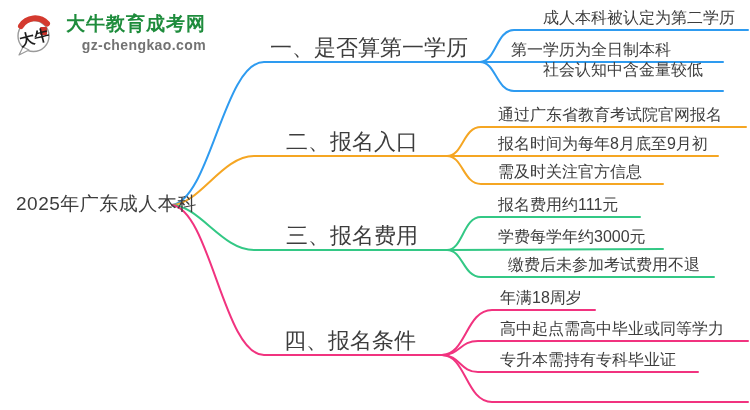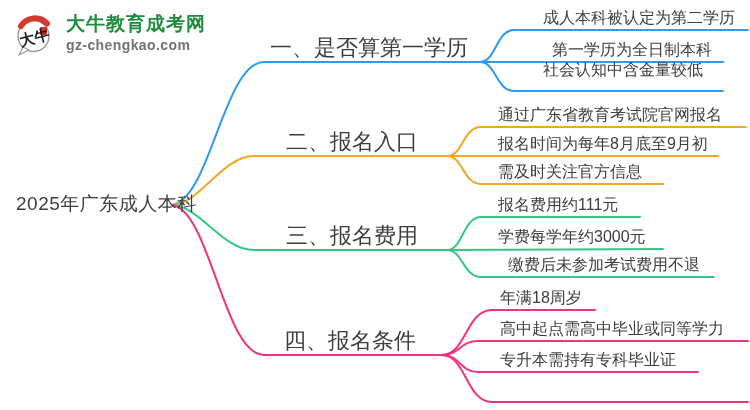--- a/index.html
+++ b/index.html
@@ -12,21 +12,21 @@
   svg.lines{position:absolute;left:0;top:0;width:750px;height:410px;}
   .node{
     position:absolute;color:#3d3d3d;white-space:nowrap;line-height:20px;
   }
   .root-node{font-size:19px;letter-spacing:0.5px;}
   .branch-label{font-size:22px;text-align:center;}
   .leaf-label{font-size:16px;}
   
   .logo{position:absolute;left:12px;top:12px;display:flex;align-items:flex-start;}
   .logo-icon{width:46px;height:46px;position:relative;flex:0 0 auto;}
-  .logo-text{margin-left:8px;}
+  .logo-text{margin-left:8px;text-align:right;}
   .logo-title{font-size:19px;font-weight:bold;color:#1e8c3c;letter-spacing:1px;line-height:24px;}
   .logo-subtitle{font-size:14px;font-weight:bold;color:#737373;letter-spacing:0.4px;line-height:18px;}
 </style>
 </head>
 <body>
 
 <div class="canvas">
 
   <svg class="lines" viewBox="0 0 750 410" fill="none" stroke-width="2" stroke-linecap="round">
 
@@ -69,21 +69,21 @@
   </div>
 
   <div class="node root-node" style="left:16px;top:194px;">2025年广东成人本科</div>
 
   <div class="node branch-label" style="left:258px;top:38px;width:222px;">一、是否算第一学历</div>
   <div class="node branch-label" style="left:258px;top:132px;width:188px;">二、报名入口</div>
   <div class="node branch-label" style="left:258px;top:331px;width:184px;">四、报名条件</div>
   <div class="node branch-label" style="left:258px;top:226px;width:188px;">三、报名费用</div>
 
   <div class="node leaf-label" style="left:543px;top:8px;">成人本科被认定为第二学历</div>
-  <div class="node leaf-label" style="left:552px;top:40px;">第一学历为全日制本科</div>
+  <div class="node leaf-label" style="left:511px;top:40px;">第一学历为全日制本科</div>
   <div class="node leaf-label" style="left:543px;top:60px;">社会认知中含金量较低</div>
 
   <div class="node leaf-label" style="left:498px;top:105px;">通过广东省教育考试院官网报名</div>
   <div class="node leaf-label" style="left:498px;top:134px;">报名时间为每年8月底至9月初</div>
   <div class="node leaf-label" style="left:498px;top:162px;text-align:right;">需及时关注官方信息</div>
 
   <div class="node leaf-label" style="left:498px;top:195px;">报名费用约111元</div>
   <div class="node leaf-label" style="left:498px;top:227px;">学费每学年约3000元</div>
   <div class="node leaf-label" style="left:508px;top:255px;">缴费后未参加考试费用不退</div>
 

